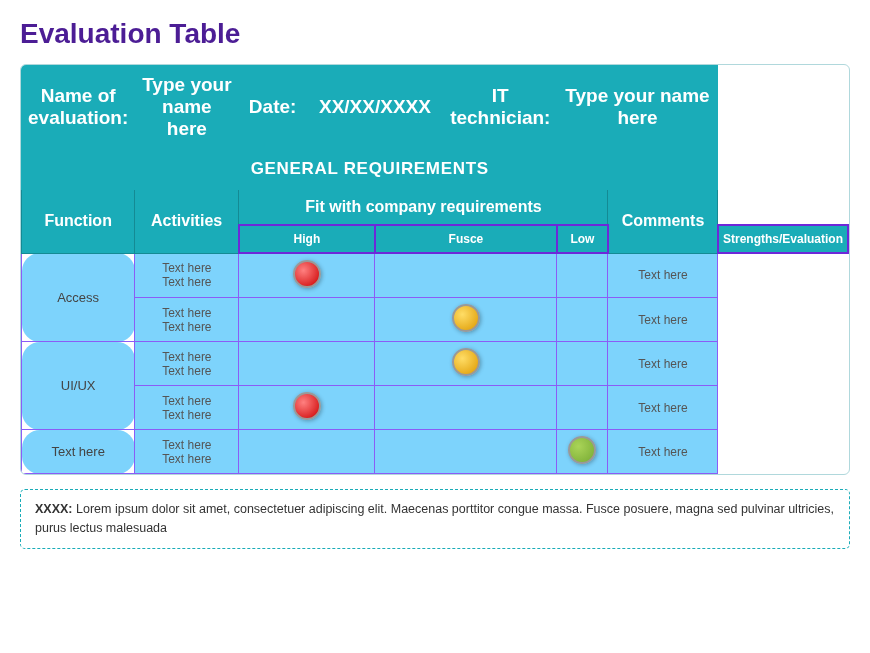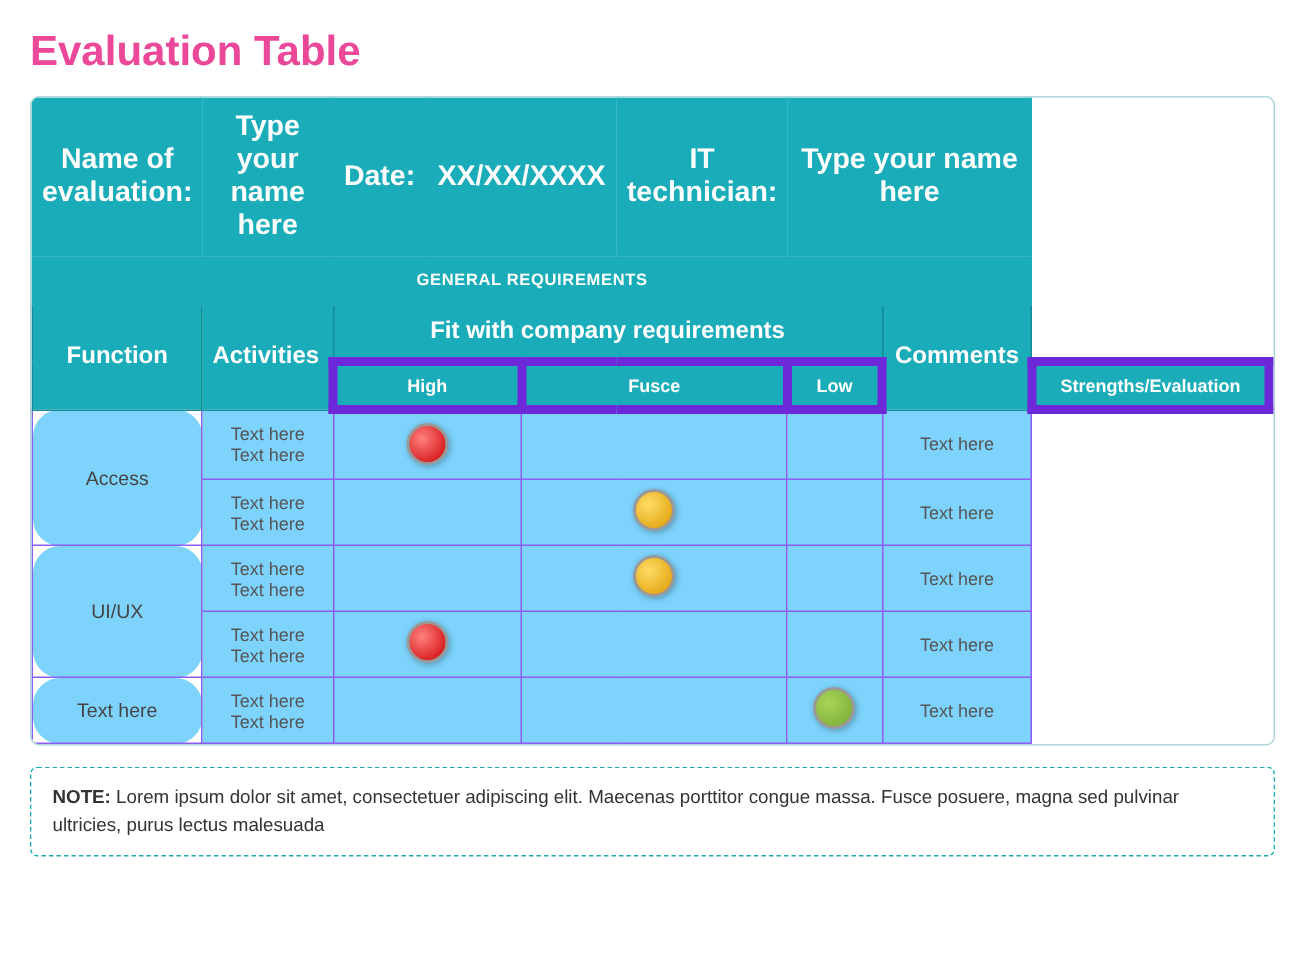--- a/index.html
+++ b/index.html
@@ -7,21 +7,21 @@
       font-family: Arial, sans-serif;
       background: #fff;
       width: 870px;
       min-height: 653px;
       padding: 18px 20px;
     }
 
     .page-title {
       font-size: 28px;
       font-weight: bold;
-      color: #ec4899;
+      color: #4c1d95;
       margin-bottom: 14px;
     }
 
     .table-wrapper {
       border: 1.5px solid #b0d8dc;
       border-radius: 6px;
       overflow: hidden;
       margin-bottom: 14px;
     }
 
@@ -39,21 +39,21 @@
       text-align: center;
       padding: 8px 6px;
       border: 1px solid #1aacb8;
     }
 
     
     .gen-req-row td {
       background: #1aacb8;
       color: #fff;
       font-weight: bold;
-      font-size: 11px;
+      font-size: 17px;
       text-align: center;
       padding: 10px 6px;
       letter-spacing: 0.04em;
       border: 1px solid #1aacb8;
     }
 
     
     .subheader-row td {
       background: #1aacb8;
       color: #fff;
@@ -64,22 +64,22 @@
       border: 1px solid #148a94;
     }
 
     
     .subsubheader-row td {
       background: #1aacb8;
       color: #fff;
       font-weight: bold;
       font-size: 12px;
       text-align: center;
-      padding: 6px 16px;
-      border: 6px solid #6d28d9;
+      padding: 6px 4px;
+      border: 2px solid #6d28d9;
     }
 
     
     .data-row td {
       background: #7dd3fc;
       color: #333;
       font-size: 12px;
       text-align: center;
       padding: 6px 4px;
       border: 1px solid #8b5cf6;
@@ -243,15 +243,15 @@
       <td>
         <div class="circle-indicator circle-green-gray"></div>
       </td>
       <td class="comment-cell">Text here</td>
     </tr>
   </tbody>
     </table>
 </div>
 
 <div class="note-box">
-  <strong>NOTE:</strong>
+  <strong>XXXX:</strong>
   <span>Lorem ipsum dolor sit amet, consectetuer adipiscing elit. Maecenas porttitor congue massa. Fusce posuere, magna sed pulvinar ultricies, purus lectus malesuada</span>
 </div>
 
 </body></html>

